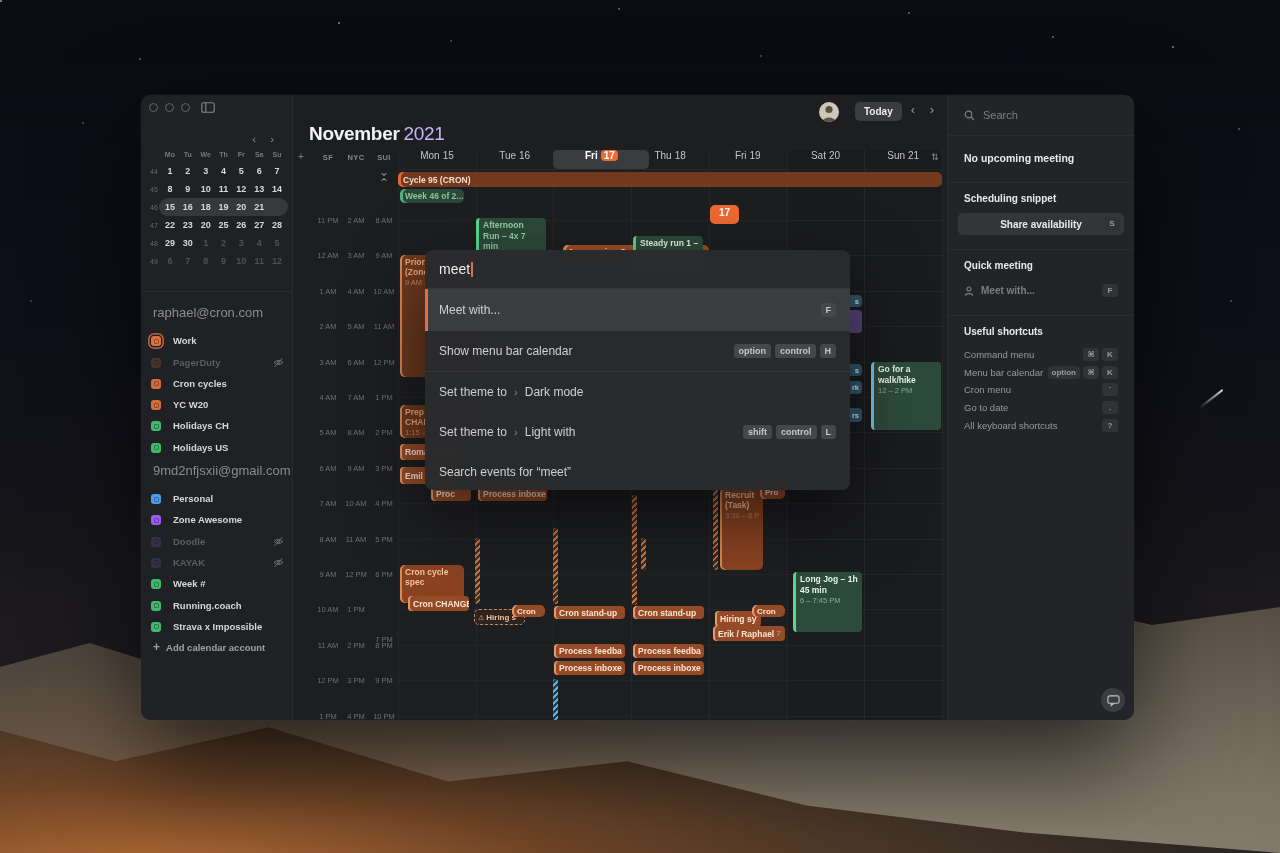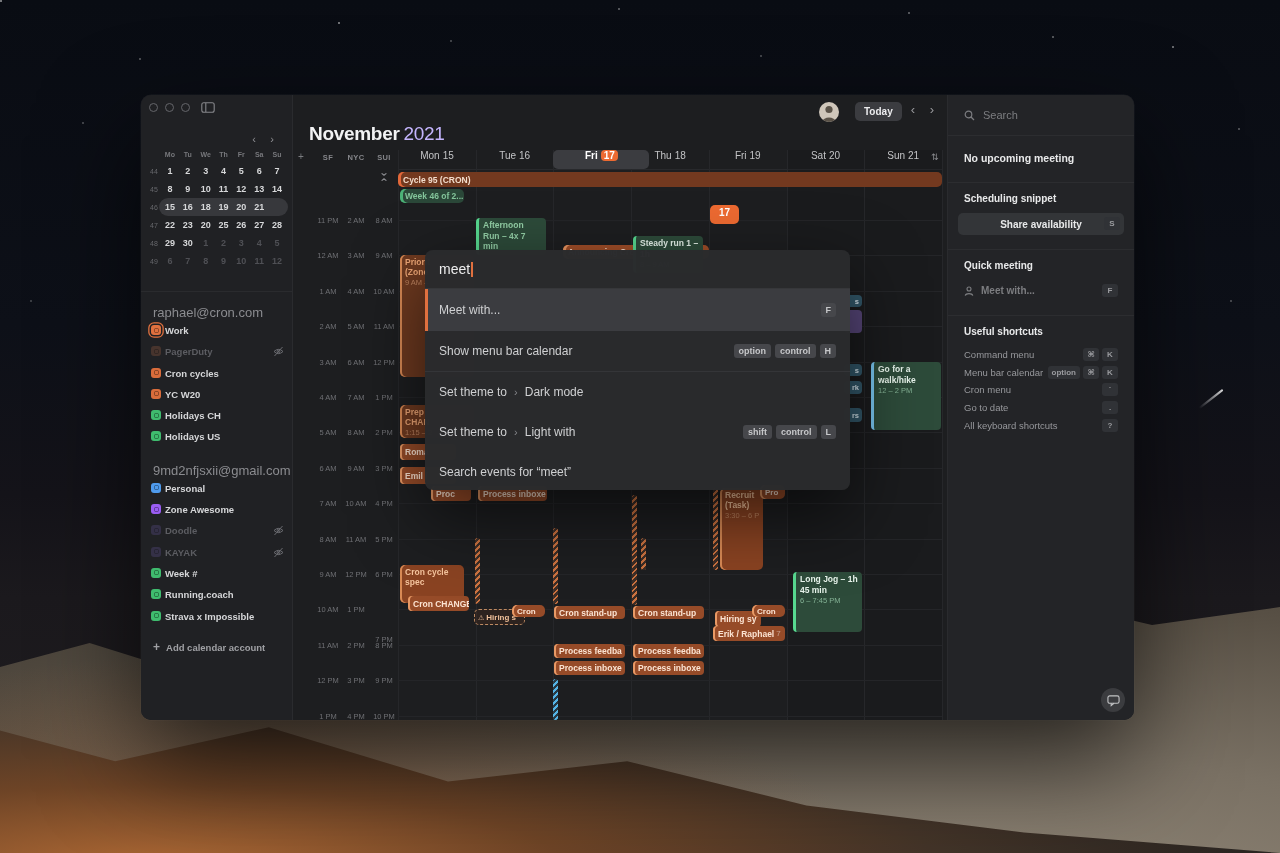--- a/index.html
+++ b/index.html
@@ -38,21 +38,21 @@
   .mc-dow{font-size:7px;color:#77787c;text-align:center;font-weight:700}
   #weeks{margin-top:4px}
   .mc-row{height:18px;position:relative}
   .hlbg{position:absolute;left:12px;right:-2px;top:0;bottom:0;background:#37383c;border-radius:9px;z-index:0}
   .mc-wk{font-size:7px;color:#66676b;text-align:center;z-index:1;position:relative}
   .mc-d{font-size:9px;font-weight:700;color:#d7d8da;text-align:center;height:16px;line-height:16px;border-radius:5px;margin:0 1px;z-index:1;position:relative}
   .mc-d.dim{color:#4f5055}
   .mc-d.today{background:#ed6a31;color:#fff}
   #accounts{position:absolute;top:200px;left:10px;right:8px}
   .acct{font-size:13px;color:#8b8c90;margin:10px 0 5px;padding-left:2px}
-  .calrow{display:flex;align-items:flex-start;height:21.3px;gap:4px}
+  .calrow{display:flex;align-items:flex-end;height:21.3px;gap:12px}
   .calic{width:10px;height:10px;border-radius:3px;flex:none;position:relative}
   .calic::after{content:'';position:absolute;inset:2.5px;border:1.2px solid rgba(0,0,0,.35);border-radius:1.5px}
   .callb{font-size:9.5px;font-weight:600;color:#d6d7d9;white-space:nowrap;overflow:hidden}
   .calrow.off .callb{color:#5c5d62}
   .calrow.off .calic{opacity:.5}
   .eye{margin-left:auto;display:flex;color:#6a6b70}
   .addacct{position:absolute;top:546px;left:12px;font-size:9.5px;font-weight:600;color:#9fa0a4;display:flex;gap:6px;align-items:center}
   .plus{font-size:12px;line-height:1}
 
   

